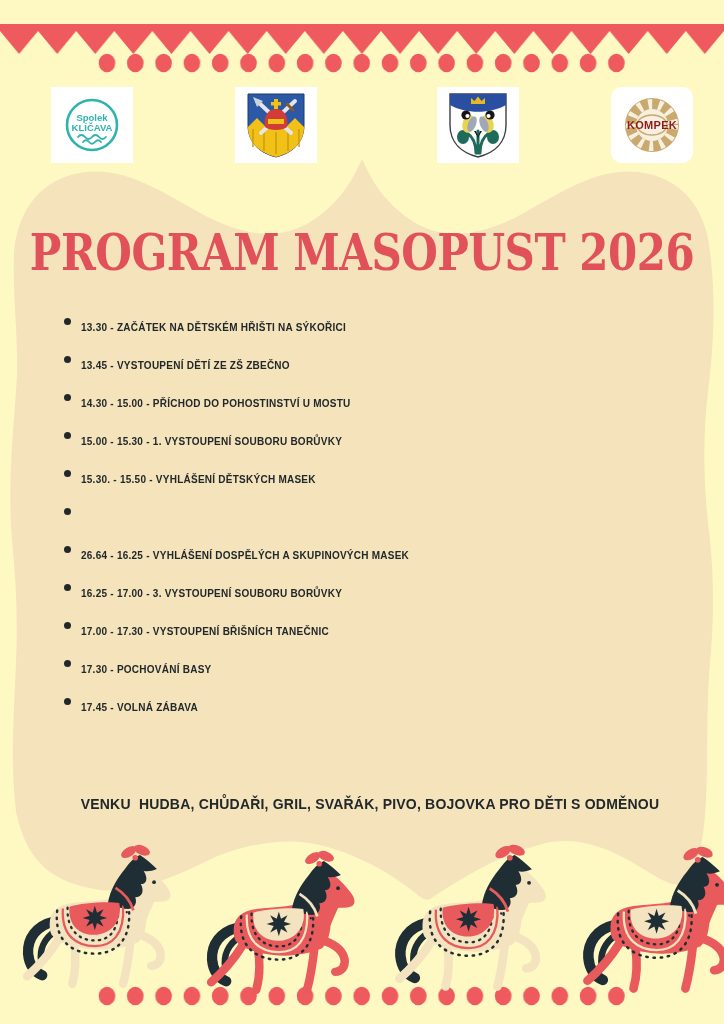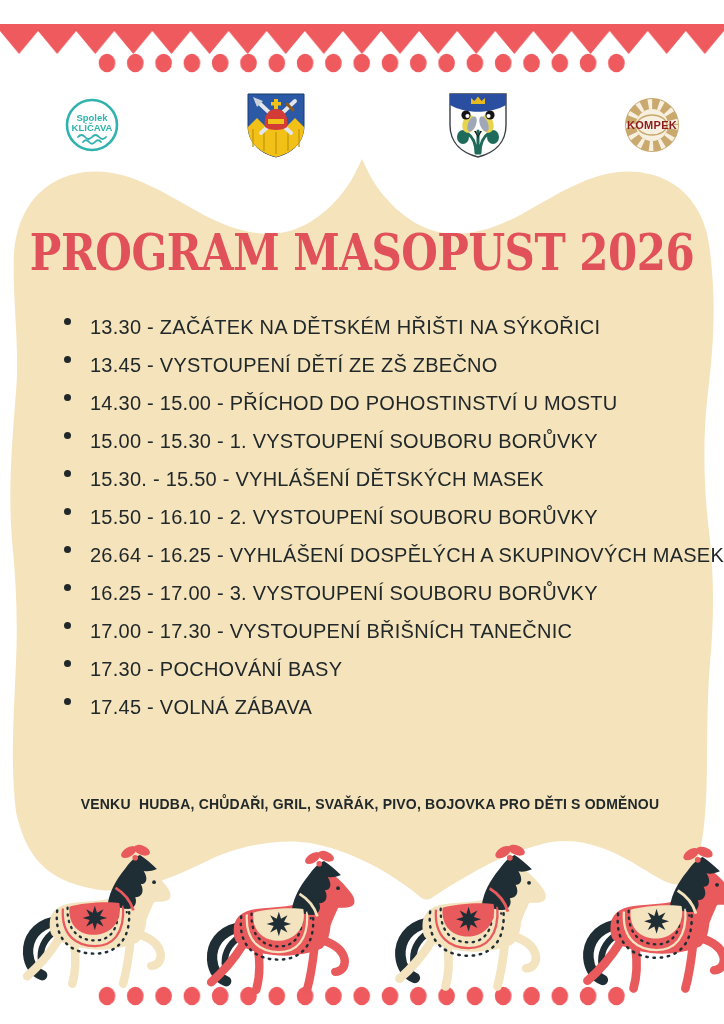--- a/index.html
+++ b/index.html
@@ -1,18 +1,18 @@
 <!DOCTYPE html>
 <html><head>
 <meta charset="utf-8">
 <style>
   html,body{margin:0;padding:0;background:#2b3638;}
   #poster{
     position:relative;width:724px;height:1024px;overflow:hidden;
-    background:#ffffff;font-family:"Liberation Sans",sans-serif;
+    background:#fef9c3;font-family:"Liberation Sans",sans-serif;
   }
   
   .red-band{position:absolute;top:24px;left:0;width:724px;height:7px;background:#EE5A5E;}
   .bunting{position:absolute;top:31px;left:0;}
   .dots-row{position:absolute;left:93px;width:538px;height:20px;}
   .dots-top{top:53px;}
   .dots-bottom{top:986px;}
   
   .logo-card{position:absolute;top:87px;width:82px;height:76px;background:#ffffff;
     display:flex;align-items:center;justify-content:center;}
@@ -24,22 +24,22 @@
   .title{
     position:absolute;top:228px;left:0;width:724px;text-align:center;
     font-family:"DejaVu Serif",serif;font-weight:bold;font-size:42px;
     color:#E0515A;letter-spacing:-0.5px;transform:scaleY(1.22);transform-origin:50% 50%;
     white-space:nowrap;
   }
   .schedule{position:absolute;top:308px;left:64px;list-style:none;margin:0;padding:0;}
   .schedule li{height:38px;display:flex;align-items:center;}
   .bullet{width:7px;height:7px;border-radius:50%;background:#20282A;margin-right:10px;
     flex:0 0 auto;transform:translateY(-6px);}
-  .item-text{font-size:20px;font-weight:normal;color:#20282A;letter-spacing:0.25px;
-    white-space:pre;margin-left:9px;}
+  .item-text{font-size:10px;font-weight:bold;color:#20282A;letter-spacing:0.25px;
+    white-space:pre;}
   .footer-note{
     position:absolute;top:796px;left:8px;width:724px;text-align:center;
     font-size:14px;font-weight:bold;color:#20282A;letter-spacing:0.2px;white-space:pre;
   }
   
   .horses{position:absolute;top:842px;left:0;z-index:3;}
   .horse-cream{--body:#F3E3BE;--mane:#1F2D35;--saddle:#E85A5C;--star:#1F2D35;}
   .horse-red  {--body:#E85A5C;--mane:#1F2D35;--saddle:#F3E3BE;--star:#1F2D35;}
   
   .teal{fill:#2FB3AC;}
@@ -181,21 +181,20 @@
       <li>
           <span class="bullet"></span>
           <span class="item-text">15.00 - 15.30 - 1. VYSTOUPENÍ SOUBORU BORŮVKY</span>
         </li>
       <li>
           <span class="bullet"></span>
           <span class="item-text">15.30. - 15.50 - VYHLÁŠENÍ DĚTSKÝCH MASEK</span>
         </li>
       <li>
           <span class="bullet"></span>
-          <span class="item-text">15.50 - 16.10 - 2. VYSTOUPENÍ SOUBORU BORŮVKY</span>
         </li>
       <li>
           <span class="bullet"></span>
           <span class="item-text">26.64 - 16.25 - VYHLÁŠENÍ DOSPĚLÝCH A SKUPINOVÝCH MASEK</span>
         </li>
       <li>
           <span class="bullet"></span>
           <span class="item-text">16.25 - 17.00 - 3. VYSTOUPENÍ SOUBORU BORŮVKY</span>
         </li>
       <li>

